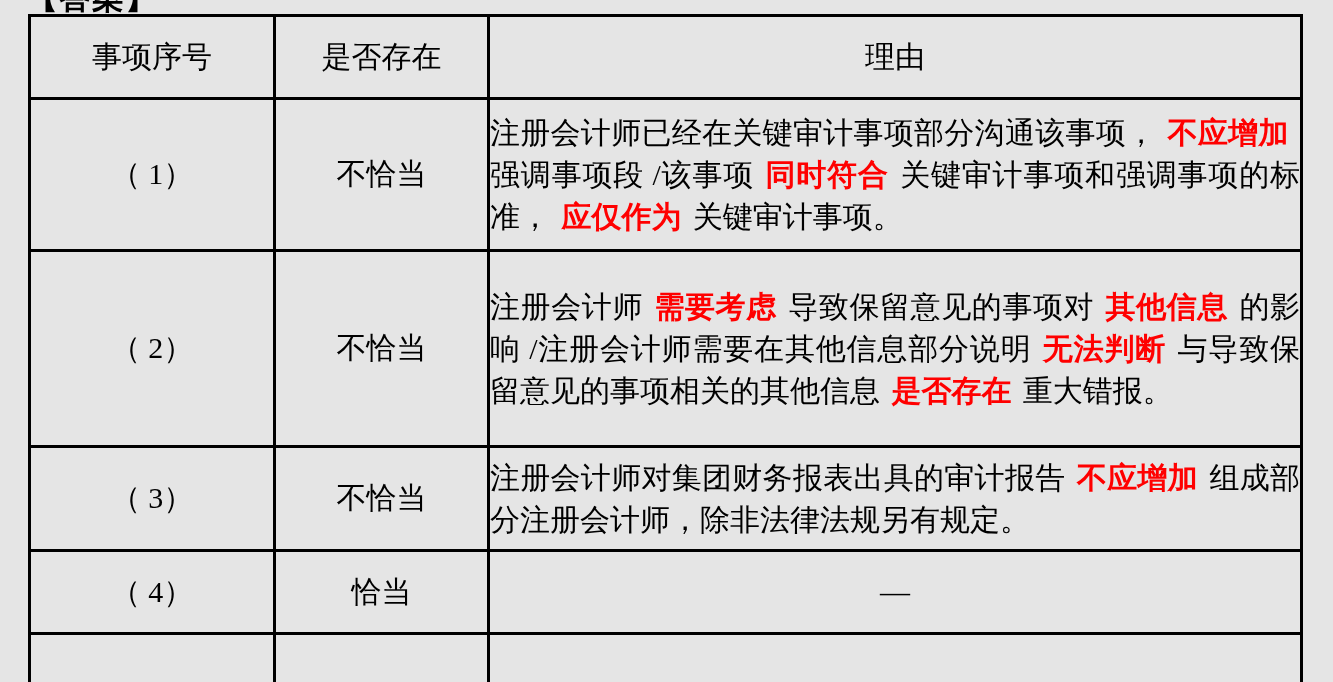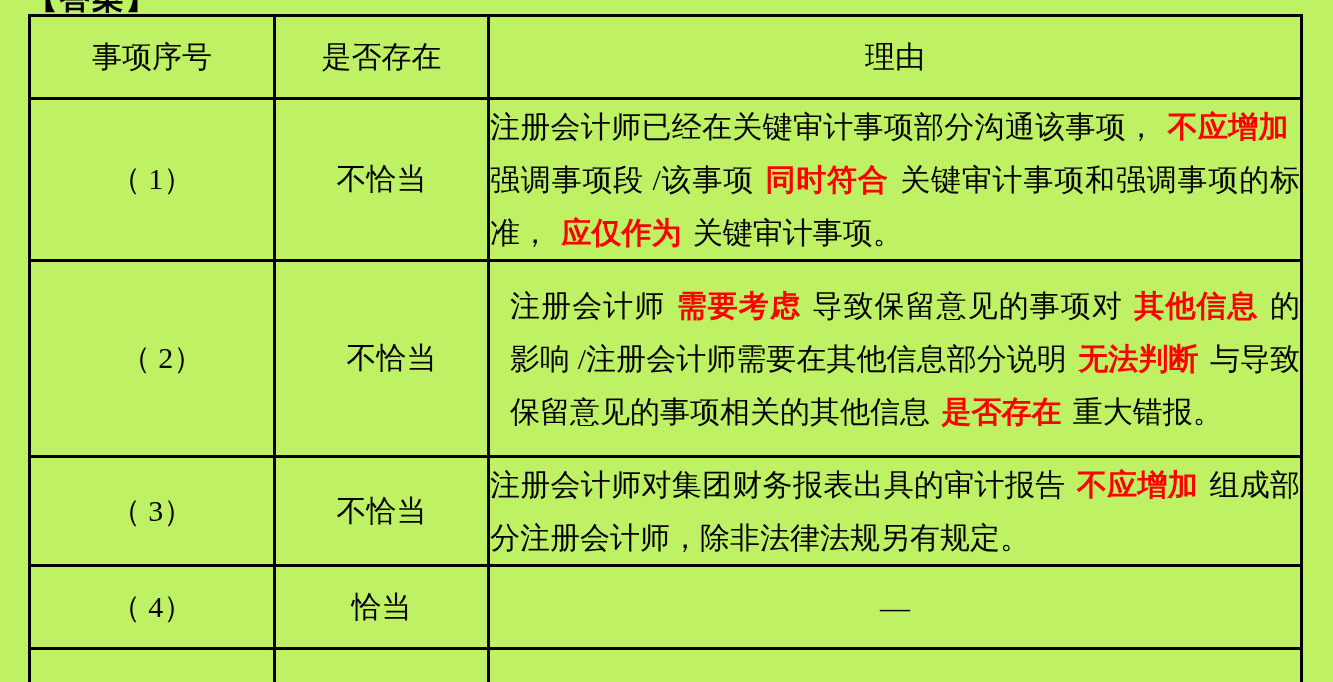--- a/index.html
+++ b/index.html
@@ -5,21 +5,21 @@
   html, body {
     margin: 0;
     padding: 0;
     background: #ffffff;
   }
   .page {
     position: relative;
     width: 1333px;
     height: 682px;
     overflow: hidden;
-    background: #bef264;
+    background: #e5e5e5;
     font-family: "Liberation Serif", "DejaVu Serif", serif;
     color: #000000;
   }
   .doc-title {
     position: absolute;
     top: -24px;
     left: 26px;
     font-size: 32px;
     font-weight: bold;
     letter-spacing: 1px;
@@ -46,28 +46,28 @@
   .answer-table thead th {
     height: 80px;
     text-align: center;
   }
   .cell-no, .cell-appropriate {
     text-align: center;
   }
   .cell-reason {
     text-align: justify;
     padding: 6px 14px 6px 16px;
-    line-height: 53px;
+    line-height: 42px;
     margin-left: 19px;
   }
   .cell-reason.center {
     text-align: center;
   }
   tbody tr:nth-child(1) td { height: 149px; }
-  tbody tr:nth-child(2) td { height: 193px; padding-left: 20px; }
+  tbody tr:nth-child(2) td { height: 193px; }
   tbody tr:nth-child(3) td { height: 101px; }
   tbody tr:nth-child(4) td { height: 80px; }
   tbody tr:nth-child(5) td { height: 90px; }
   .em {
     color: var(--em-color, #ff0000);
     font-weight: bold;
     font-family: "Liberation Sans", "DejaVu Sans", sans-serif;
     margin: 0 0.38em;
   }
 </style>

